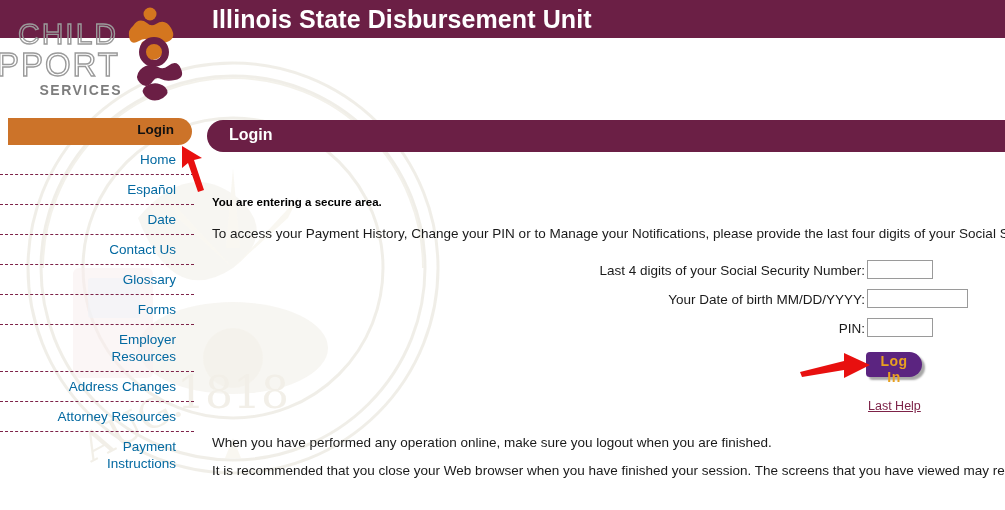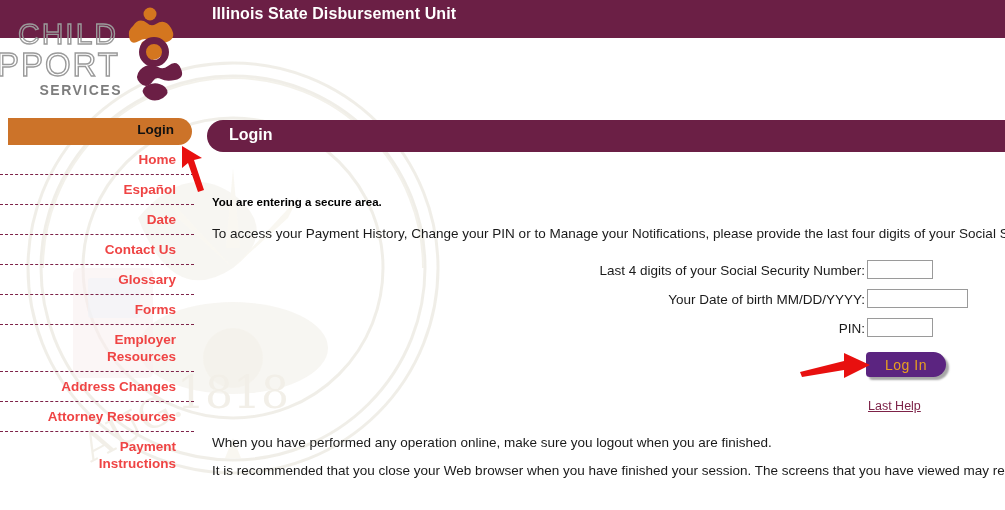--- a/index.html
+++ b/index.html
@@ -33,21 +33,21 @@
     left: 0; top: 0;
     width: 1005px;
     height: 38px;
     background: #6B1F45;
     z-index: 3;
   }
   #header-title {
     position: absolute;
     left: 212px;
     top: 5px;
-    font-size: 16px;
+    font-size: 25px;
     font-weight: bold;
     color: #ffffff;
     letter-spacing: 0.1px;
     white-space: nowrap;
     z-index: 4;
   }
 
   
   #logo-block {
     position: absolute;
@@ -63,22 +63,22 @@
     position: absolute;
     left: 0;
     top: 118px;
     width: 194px;
     z-index: 2;
   }
   .nav-item {
     position: relative;
     text-align: right;
     font-size: 13.5px;
-    font-weight: bold;
-    color: #ef4444;
+    font-weight: normal;
+    color: #0369a1;
     padding: 6px 18px 6px 8px;
     box-sizing: border-box;
     line-height: 17px;
     border-bottom: 1px dashed #7d2248;
     background: transparent;
     cursor: pointer;
   }
   .nav-item.first {
     border-bottom: none;
   }
@@ -186,29 +186,29 @@
   }
   #input-ssn  { width: 60px; }
   #input-dob  { width: 95px; }
   #input-pin  { width: 60px; }
 
   
   #login-button {
     position: absolute;
     left: 866px;
     top: 352px;
-    width: 80px;
+    width: 56px;
     height: 25px;
     background: #5B2480;
     border: none;
     border-radius: 4px 13px 13px 4px;
     color: #E8A020;
     font-family: "Liberation Sans", sans-serif;
     font-size: 14px;
-    font-weight: normal;
+    font-weight: bold;
     letter-spacing: 0.5px;
     cursor: pointer;
     box-shadow: 3px 3px 2px rgba(0,0,0,0.35);
     z-index: 6;
   }
   #login-help {
     position: absolute;
     left: 868px;
     top: 399px;
     font-size: 12.5px;

